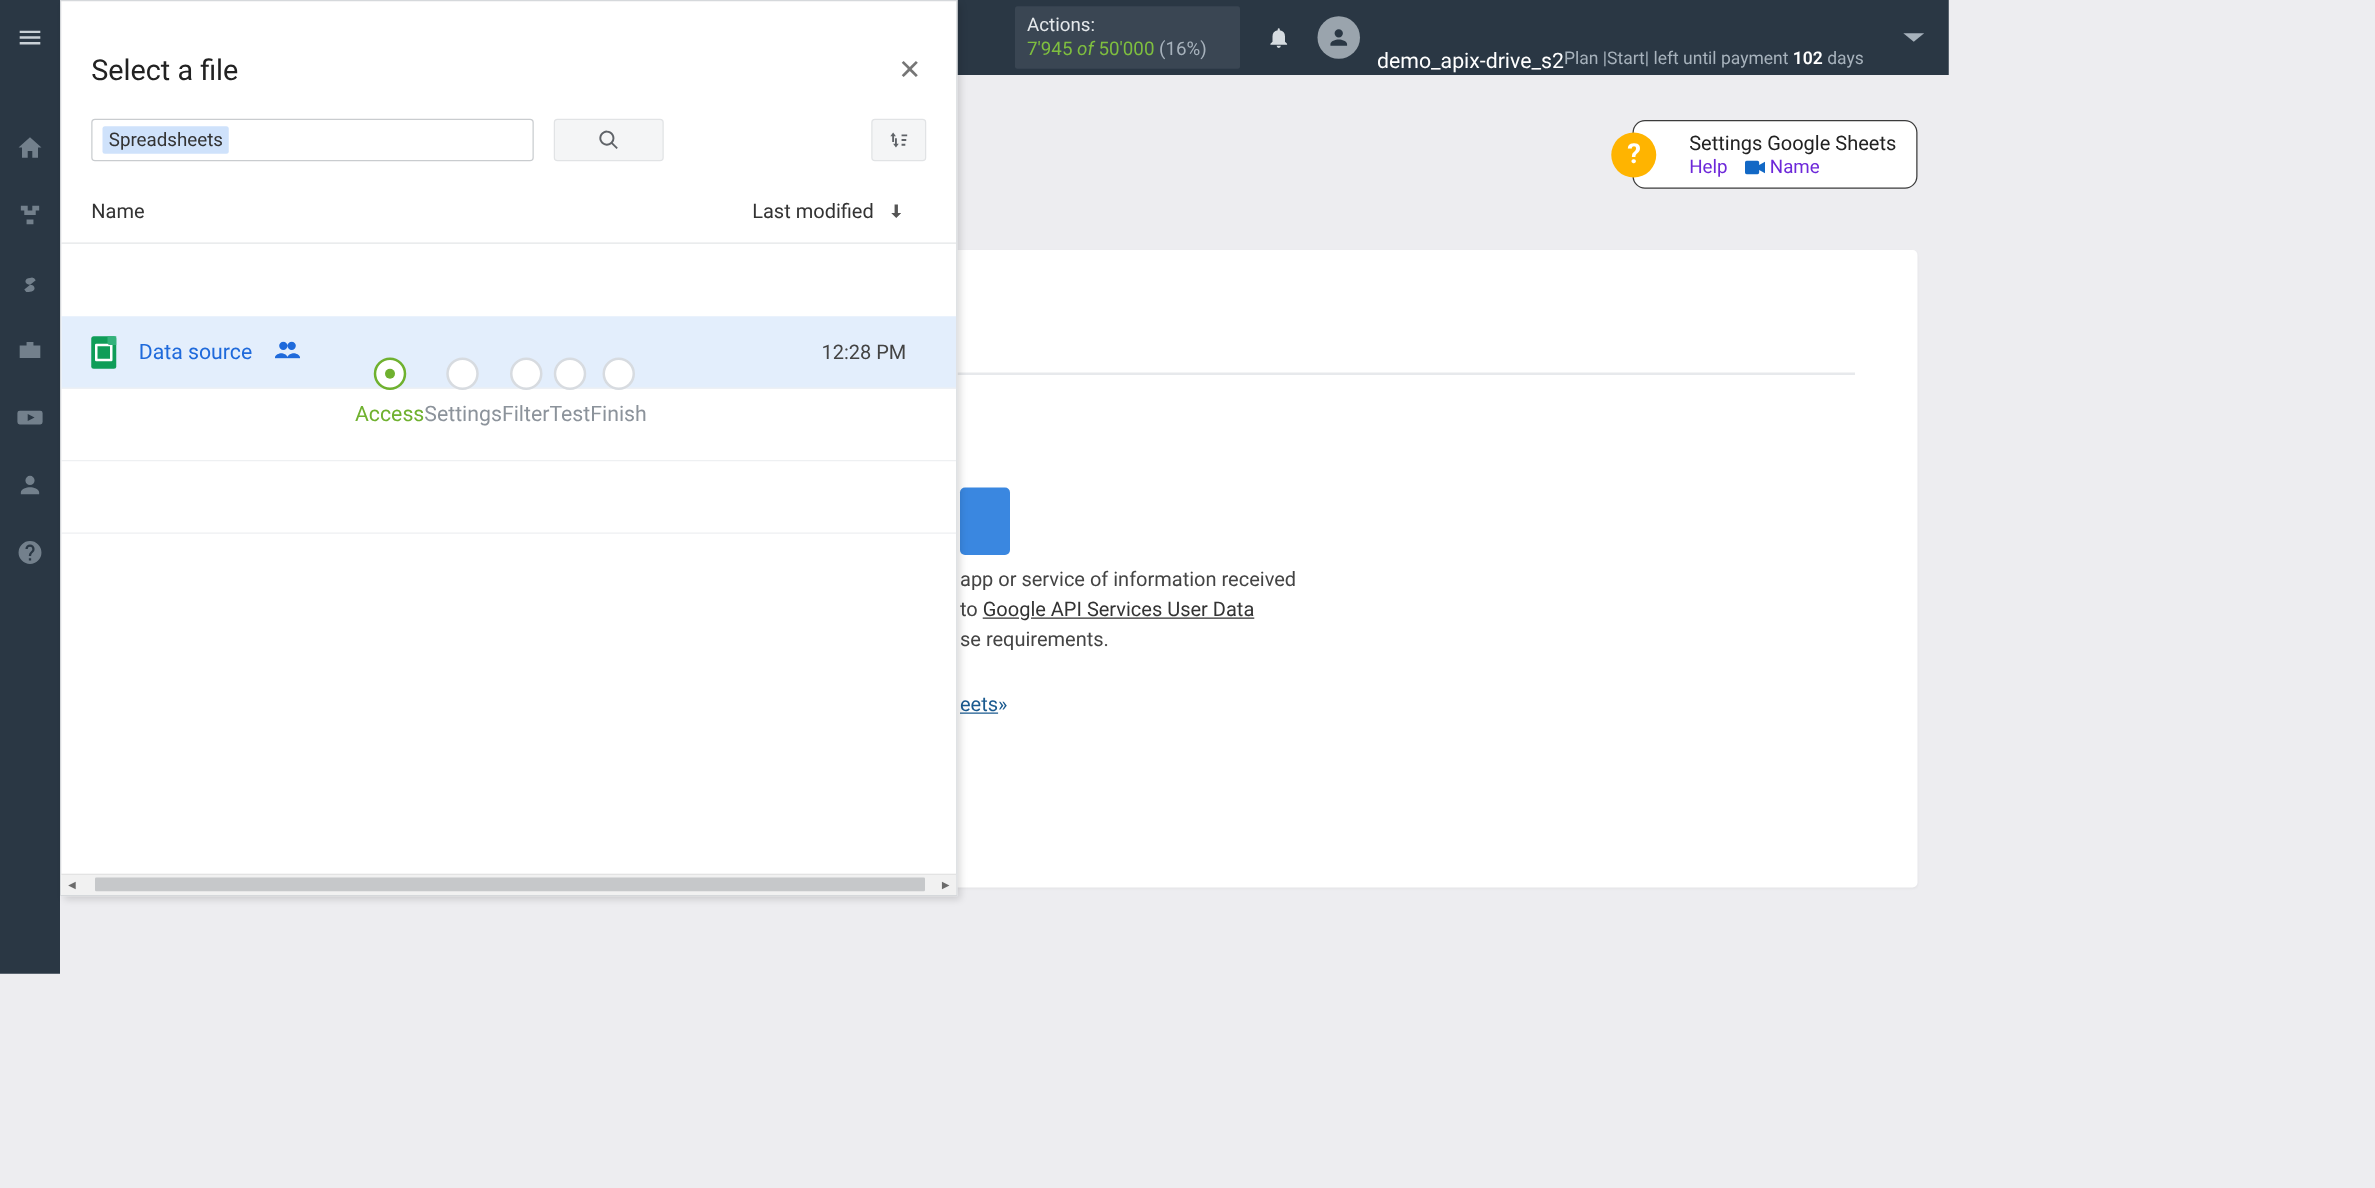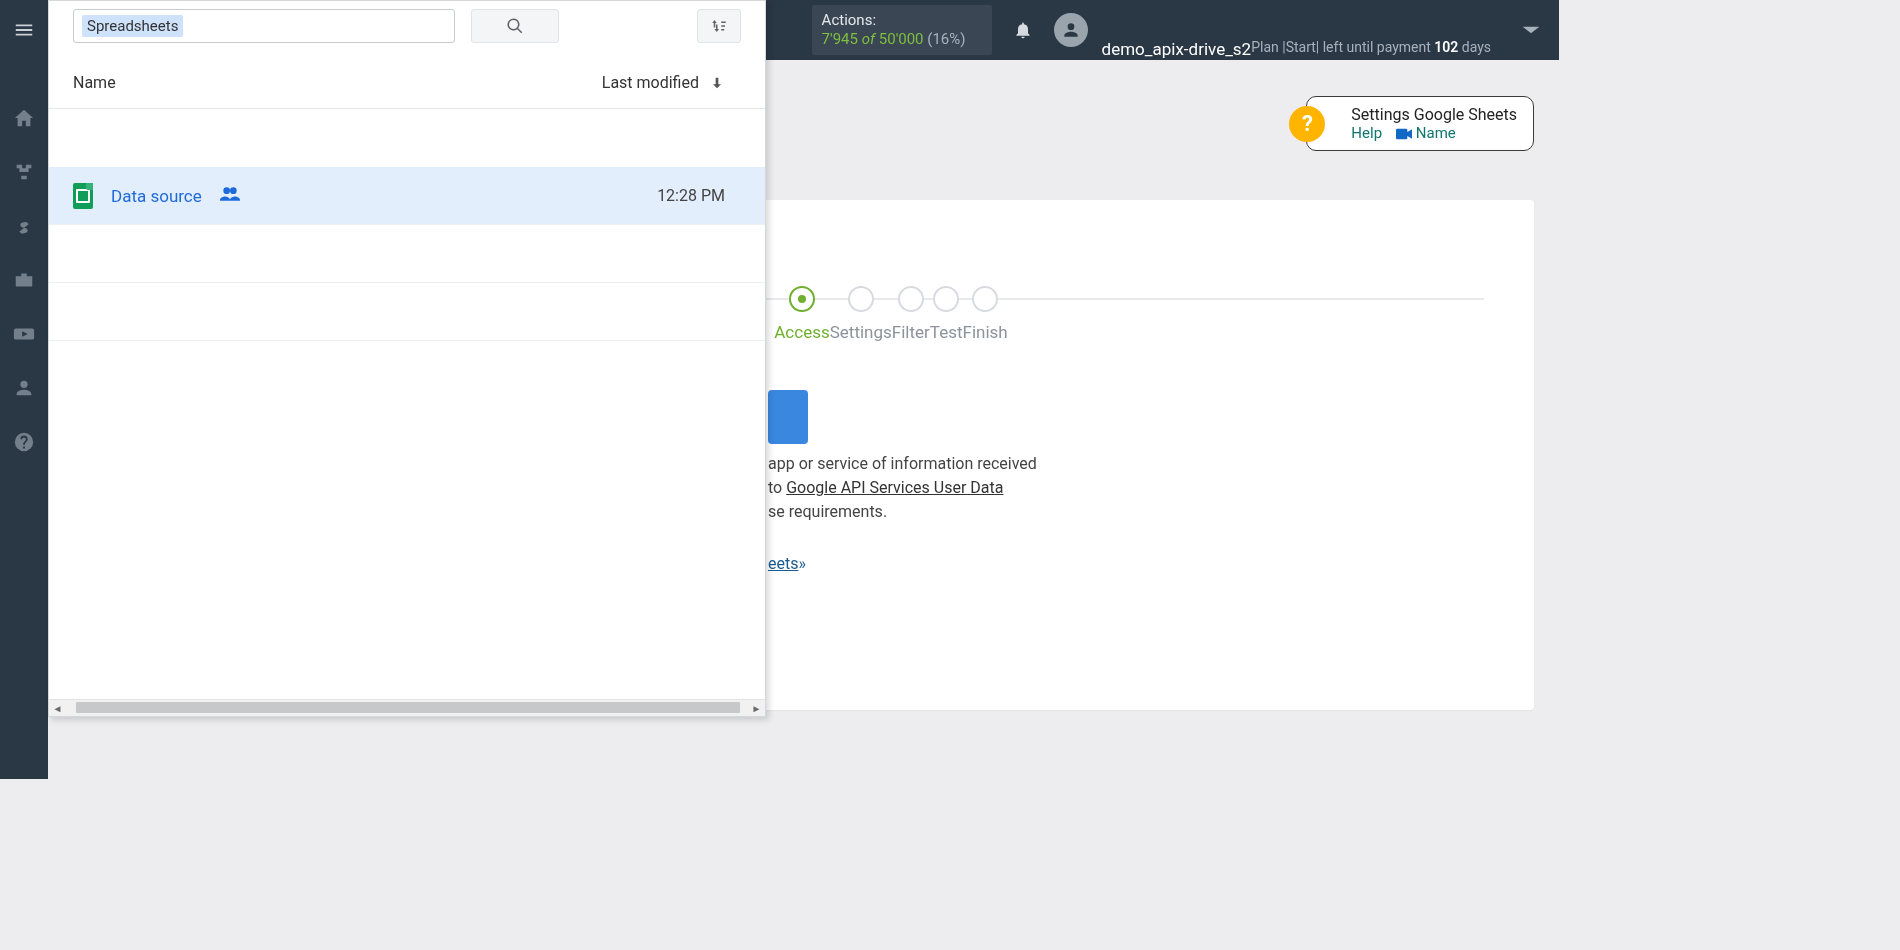--- a/index.html
+++ b/index.html
@@ -77,33 +77,33 @@
     background:#fff;border:1px solid #3b3b3b;border-radius:10px;
     padding:8px 16px 8px 44px;
   }
   .help-widget .qcircle{
     position:absolute;left:-18px;top:50%;transform:translateY(-50%);
     width:36px;height:36px;border-radius:50%;background:#ffb400;
     display:flex;align-items:center;justify-content:center;color:#fff;font-weight:700;font-size:22px;
   }
   .help-widget .h-title{font-size:16px;color:#222;}
   .help-widget .h-links{font-size:15px;}
-  .help-widget .h-links a{color:#0f766e;text-decoration:none;cursor:pointer;margin-right:10px;}
+  .help-widget .h-links a{color:#6d28d9;text-decoration:none;cursor:pointer;margin-right:10px;}
   .help-widget .vidicon{display:inline-flex;align-items:center;color:#1268c5;margin-right:4px;vertical-align:middle;}
   .help-widget .vidicon svg{width:16px;height:12px;fill:currentColor;}
 
   .content-card{
     position:absolute;left:200px;right:25px;top:140px;
     background:#fff;border-radius:4px;padding:28px 36px 48px;
     min-height:510px;
     box-shadow:0 1px 2px rgba(0,0,0,0.04);
   }
   .content-card h2{font-size:24px;font-weight:400;color:#777;margin-bottom:30px;}
 
-  .stepper{display:flex;align-items:flex-start;justify-content:center;margin:0 0 40px;position:relative;}
+  .stepper{display:flex;align-items:flex-start;justify-content:flex-start;margin:0 0 40px;position:relative;}
   .stepper::before{content:"";position:absolute;left:14px;right:14px;top:12px;height:2px;background:#e7e9ec;z-index:0;}
   .step{display:flex;flex-direction:column;align-items:center;z-index:1;gap:10px;color:#8c939b;font-size:17px;}
   .step .dot{width:26px;height:26px;border-radius:50%;border:2px solid #d7dbe0;background:#fff;position:relative;}
   .step.active{color:#6fb12f;}
   .step.active .dot{border-color:#6fb12f;}
   .step.active .dot::after{content:"";position:absolute;top:50%;left:50%;width:8px;height:8px;border-radius:50%;background:#6fb12f;transform:translate(-50%,-50%);}
 
   .bluebtn-frag{position:absolute;left:520px;top:190px;width:40px;height:54px;background:#3a87e0;border-radius:4px;}
 
   .desc-text{color:#444;font-size:16px;line-height:1.5;}
@@ -121,21 +121,21 @@
   .modal-body{flex:1;position:relative;overflow:hidden;}
   .picker-header{
     display:flex;align-items:center;justify-content:space-between;
     padding:38px 24px 14px 24px;
   }
   .picker-header h3{font-size:23px;font-weight:400;color:#222;}
   .picker-close{color:#767676;font-size:22px;cursor:pointer;padding:4px;}
 
   .picker-toolbar{display:flex;align-items:center;gap:16px;padding:8px 24px 14px;}
   .type-chip{
-    border:1px solid #c9cccf;border-radius:3px;width:382px;height:34px;
+    border:1px solid #c9cccf;border-radius:3px;width:354px;height:34px;
     display:flex;align-items:center;padding:0 8px;font-size:15px;color:#333;cursor:pointer;
   }
   .type-chip span{background:#cfe2fb;padding:2px 5px;border-radius:2px;}
   .pill-btn{
     border:1px solid #e1e3e5;background:#f4f5f6;border-radius:3px;height:34px;width:88px;
     display:flex;align-items:center;justify-content:center;color:#5f6368;cursor:pointer;
   }
   .pill-btn.small{width:44px;}
   .pill-btn svg{width:18px;height:18px;fill:currentColor;}
   .tb-spacer{flex:1;}
@@ -305,20 +305,24 @@
       <span>se requirements.</span>
     </div>
     <div class="link-line" style="position:absolute;left:520px;top:330px;">
       <a>eets</a><span>»</span>
     </div>
   </div>
 </div>
 
 <div class="modal">
   <div class="modal-body">
+    <div class="picker-header">
+      <h3>Select a file</h3>
+      <div class="picker-close">✕</div>
+    </div>
     <div class="picker-toolbar">
       <div class="type-chip">
         <span>Spreadsheets</span>
       </div>
       <div class="pill-btn">
         <svg viewBox="0 0 24 24">
             <path d="M10 2a8 8 0 1 0 4.9 14.3l5.4 5.4 1.4-1.4-5.4-5.4A8 8 0 0 0 10 2zm0 2a6 6 0 1 1-6 6 6 6 0 0 1 6-6z"></path>
           </svg>
       </div>
       <div class="tb-spacer"></div>

